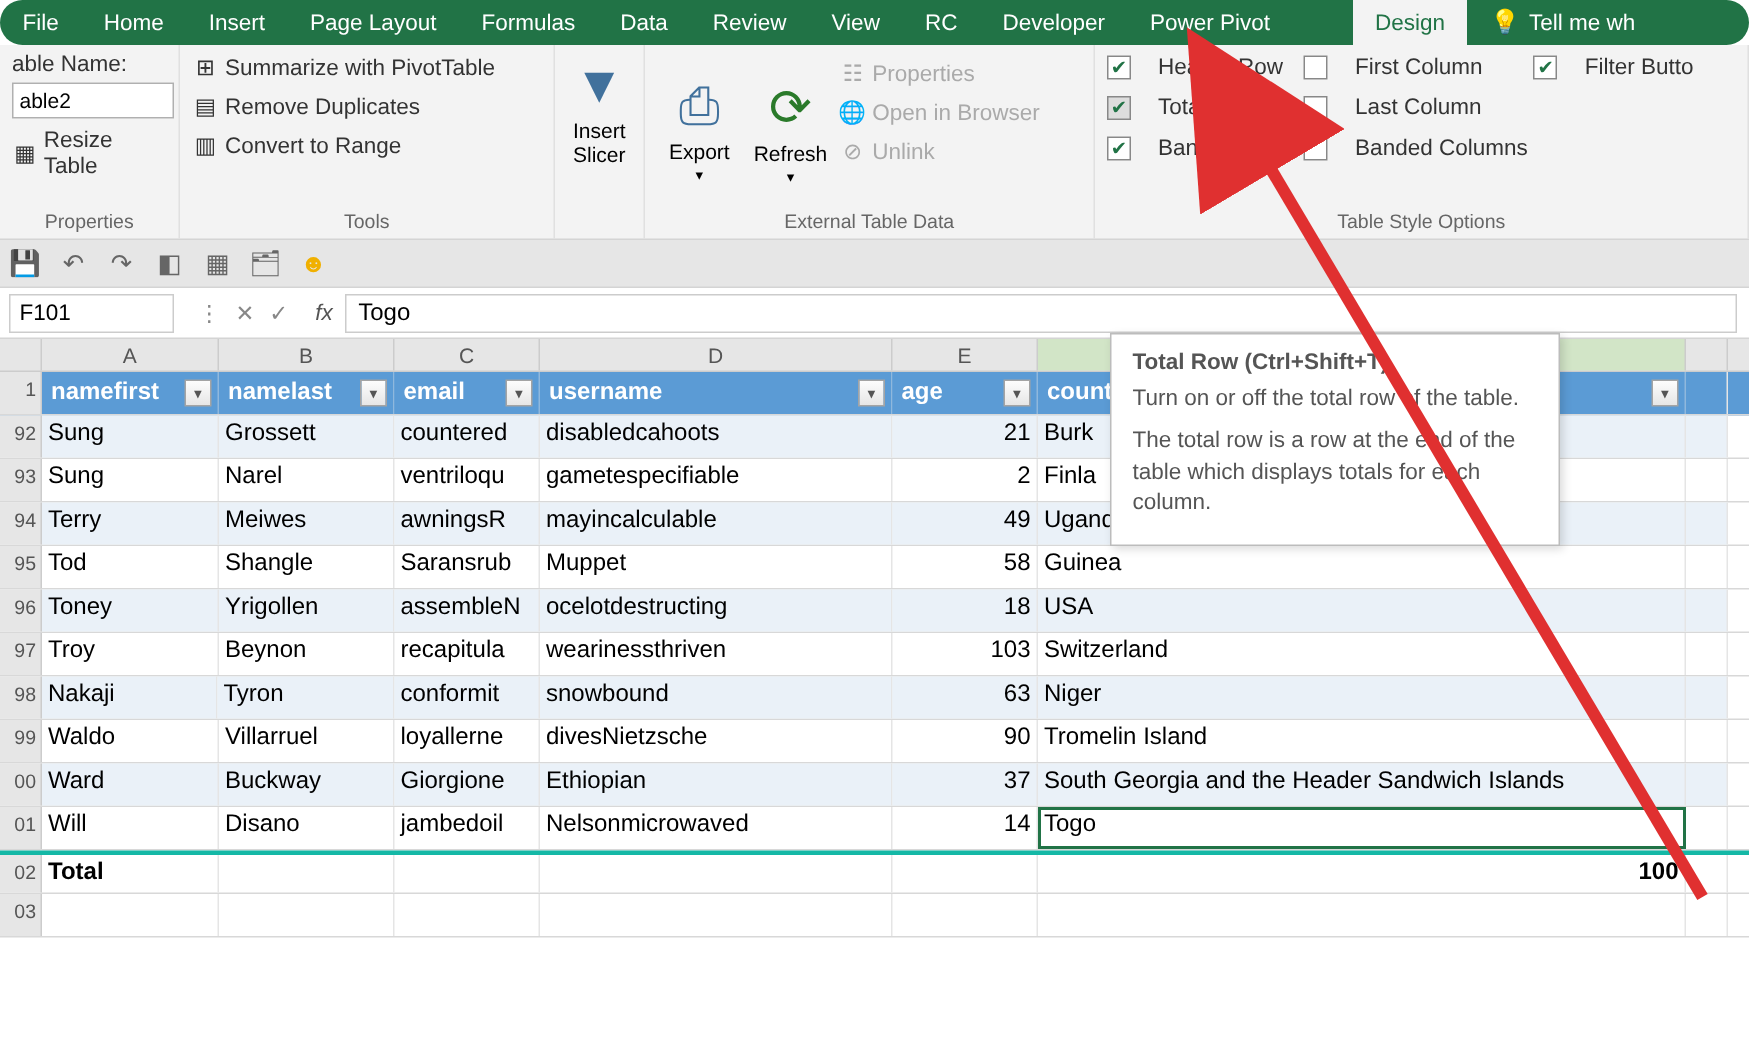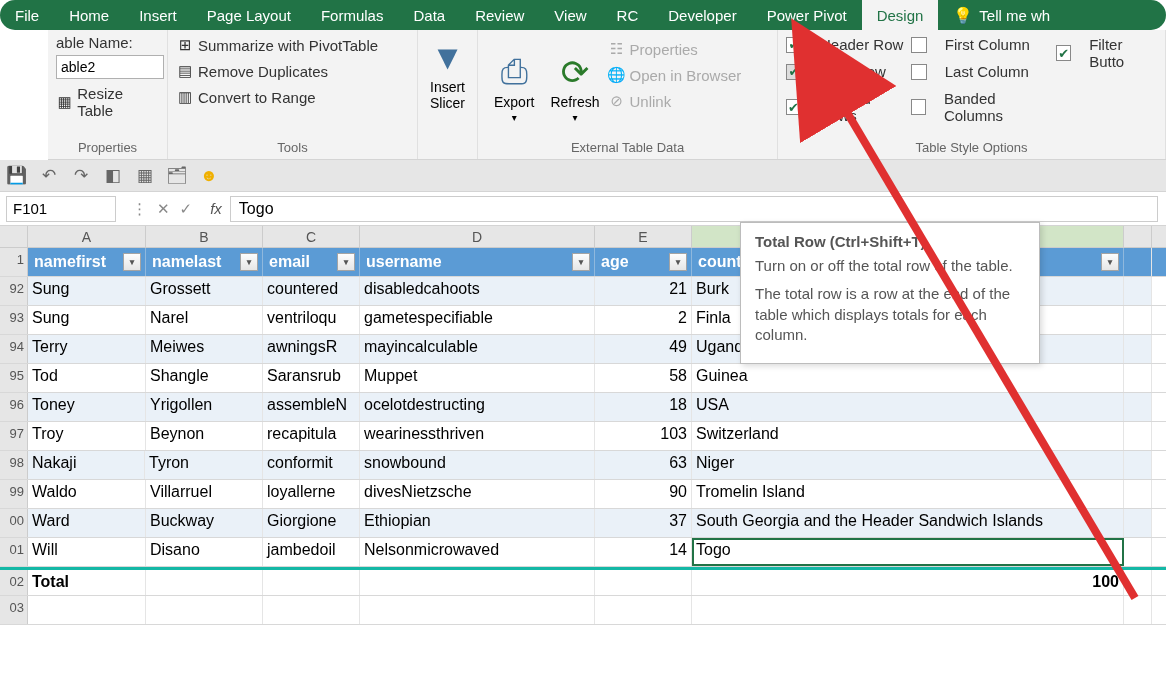--- a/index.html
+++ b/index.html
@@ -1,26 +1,26 @@
 <!DOCTYPE html>
 <html><head>
 <meta charset="utf-8">
 <style>
 * { margin: 0; padding: 0; box-sizing: border-box; font-family: "Segoe UI", Arial, sans-serif; }
 body { background: #fff; width: 1166px; height: 693px; overflow: hidden; position: relative; }
 
 
 .ribbon-tabs { display: flex; background: #217346; height: 30px; align-items: center; color: #fff; font-size: 15px; border-radius: 15px; }
 .ribbon-tabs .tab { padding: 0 15px; height: 30px; display: flex; align-items: center; cursor: pointer; }
-.ribbon-tabs .tab.active { background: #f3f3f3; color: #217346; }
+.ribbon-tabs .tab.active { background: #f3f3f3; color: #217346; margin-left: 40px; }
 .ribbon-tabs .tell-me { display: flex; align-items: center; gap: 6px; }
 .ribbon-tabs .bulb { color: #fff; font-size: 16px; }
 
 
-.ribbon-body { background: #f3f3f3; height: 130px; display: flex; border-bottom: 1px solid #d4d4d4; margin-left: 48px; }
+.ribbon-body { background: #f3f3f3; height: 130px; display: flex; border-bottom: 1px solid #d4d4d4; }
 .ribbon-group { display: flex; flex-direction: column; border-right: 1px solid #e0e0e0; padding: 4px 8px 2px 8px; }
 .ribbon-group .group-content { flex: 1; display: flex; flex-direction: column; justify-content: flex-start; gap: 4px; }
 .ribbon-group .group-label { text-align: center; font-size: 13px; color: #666; padding-bottom: 2px;}
 .ribbon-item { display: flex; align-items: center; gap: 4px; font-size: 15px; color: #333; cursor: pointer; padding: 2px 0;}
 .ribbon-item.disabled { color: #aaa; }
 .ribbon-icon { width: 18px; height: 18px; display: inline-flex; align-items: center; justify-content: center; font-size: 15px;}
 .big-btn { display: flex; flex-direction: column; align-items: center; justify-content: center; gap: 2px; font-size: 14px; padding: 4px 8px; cursor: pointer;}
 .big-btn .big-icon { font-size: 34px; color: #41719c; }
 .table-name-input { width: 108px; height: 24px; border: 1px solid #b0b0b0; background: #fff; font-size: 14px; padding: 2px 4px;}
 .checkbox-row { display: flex; align-items: center; gap: 18px; font-size: 15px; color: #333; padding: 2px 0;}

